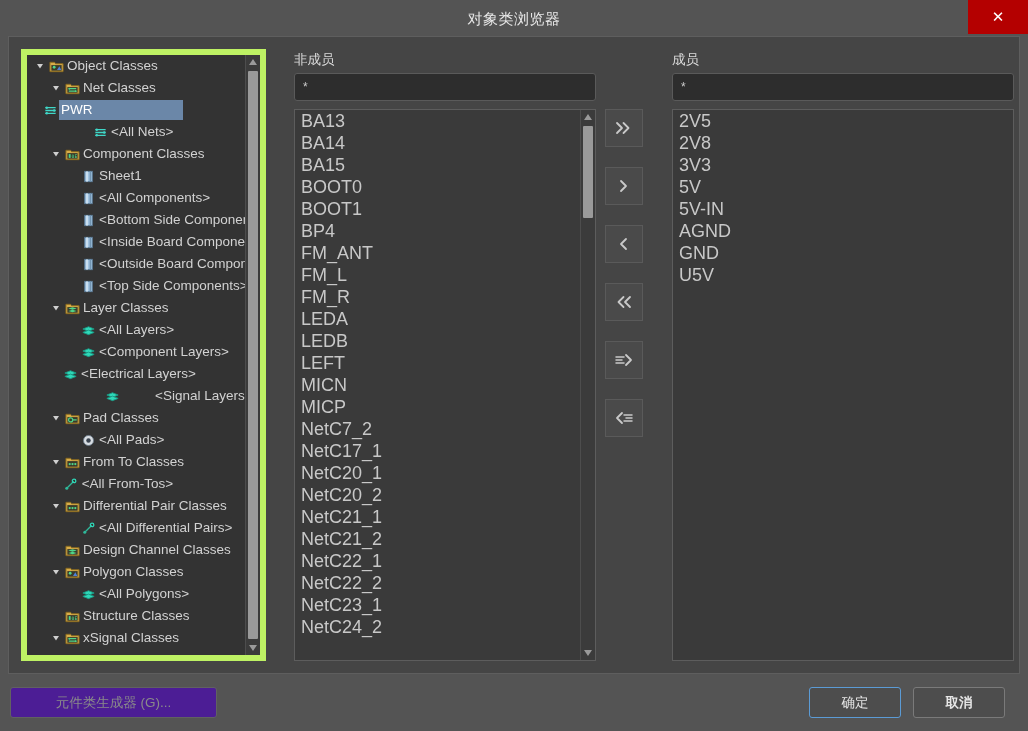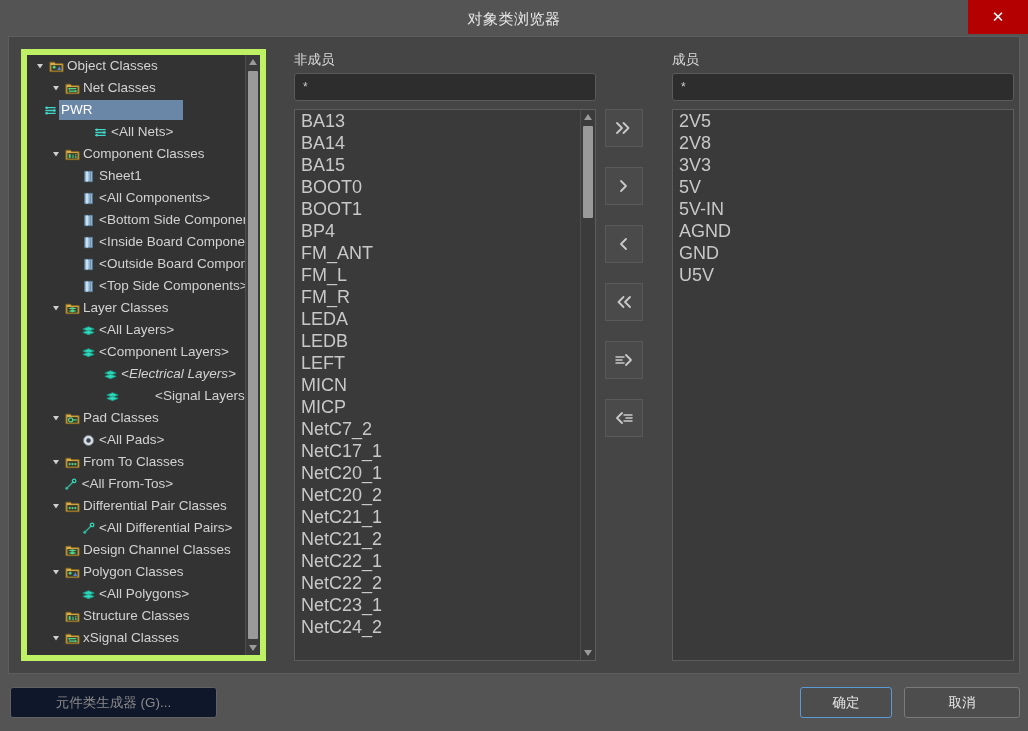--- a/index.html
+++ b/index.html
@@ -94,25 +94,25 @@
   .footer{
     position:absolute;left:0;right:0;bottom:0;height:57px;background:#545454;
     display:flex;align-items:center;
   }
   .btn{
     height:31px;border:1px solid #7a7a7a;background:#4d4d4d;color:#e6e6e6;
     font-size:13.5px;display:flex;align-items:center;justify-content:center;
     border-radius:3px;cursor:pointer;box-sizing:border-box;
   }
   .btn-gen{
-    margin-left:10px;width:207px;background:#0f172a;border-color:#616161;color:#8a8a8a;
+    margin-left:10px;width:207px;background:#4c1d95;border-color:#616161;color:#8a8a8a;
     cursor:default;
   }
   .btn-ok{margin-left:auto;width:92px;border-color:#5b9bd5;}
-  .btn-cancel{margin-left:12px;margin-right:8px;width:116px;}
+  .btn-cancel{margin-left:12px;margin-right:23px;width:92px;font-weight:bold;}
 </style>
 </head>
 <body>
 
 <div class="dialog">
 
   <div class="titlebar">
     <div class="titlebar-text">对象类浏览器</div>
     <div class="close-btn">✕</div>
   </div>
@@ -290,21 +290,21 @@
             <div class="tree-node" style="padding-left: 38px;">
               <span class="tw"></span>
               <span class="ticon">
                 <svg width="15" height="15" viewBox="0 0 16 16">
                   <path d="M2 6.4 L8 4 L14 6.4 L8 8.8 Z" fill="#2fd8b8" stroke="#1a9a84"></path>
                   <path d="M2 10 L8 7.6 L14 10 L8 12.4 Z" fill="#2fd8b8" stroke="#1a9a84"></path>
                 </svg>
               </span>
               <span class="tree-label">&lt;Component Layers&gt;</span>
             </div>
-            <div class="tree-node" style="padding-left: 60px; font-style: italic;">
+            <div class="tree-node" style="padding-left: 20px;">
               <span class="tw"></span>
               <span class="ticon">
                 <svg width="15" height="15" viewBox="0 0 16 16">
                   <path d="M2 6.4 L8 4 L14 6.4 L8 8.8 Z" fill="#2fd8b8" stroke="#1a9a84"></path>
                   <path d="M2 10 L8 7.6 L14 10 L8 12.4 Z" fill="#2fd8b8" stroke="#1a9a84"></path>
                 </svg>
               </span>
               <span class="tree-label">&lt;Electrical Layers&gt;</span>
             </div>
             <div class="tree-node" style="padding-left: 30px; gap: 32px;">

